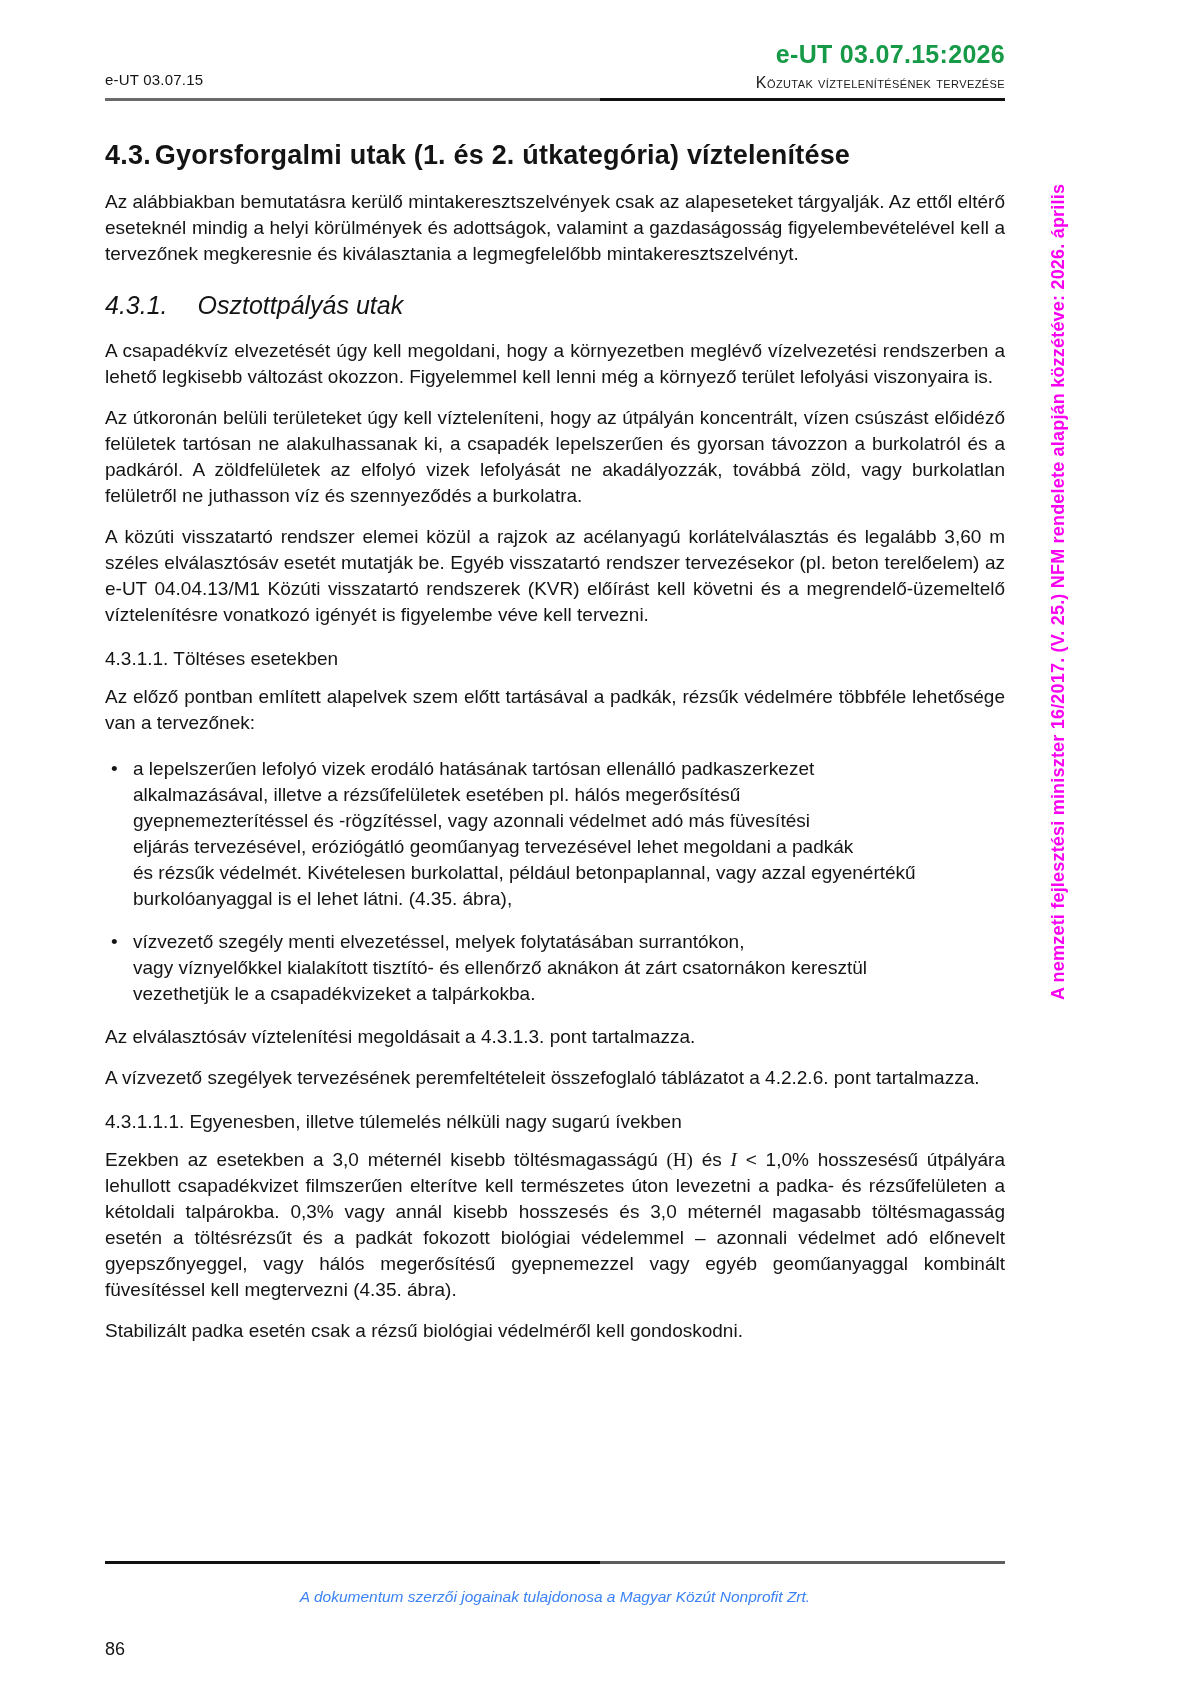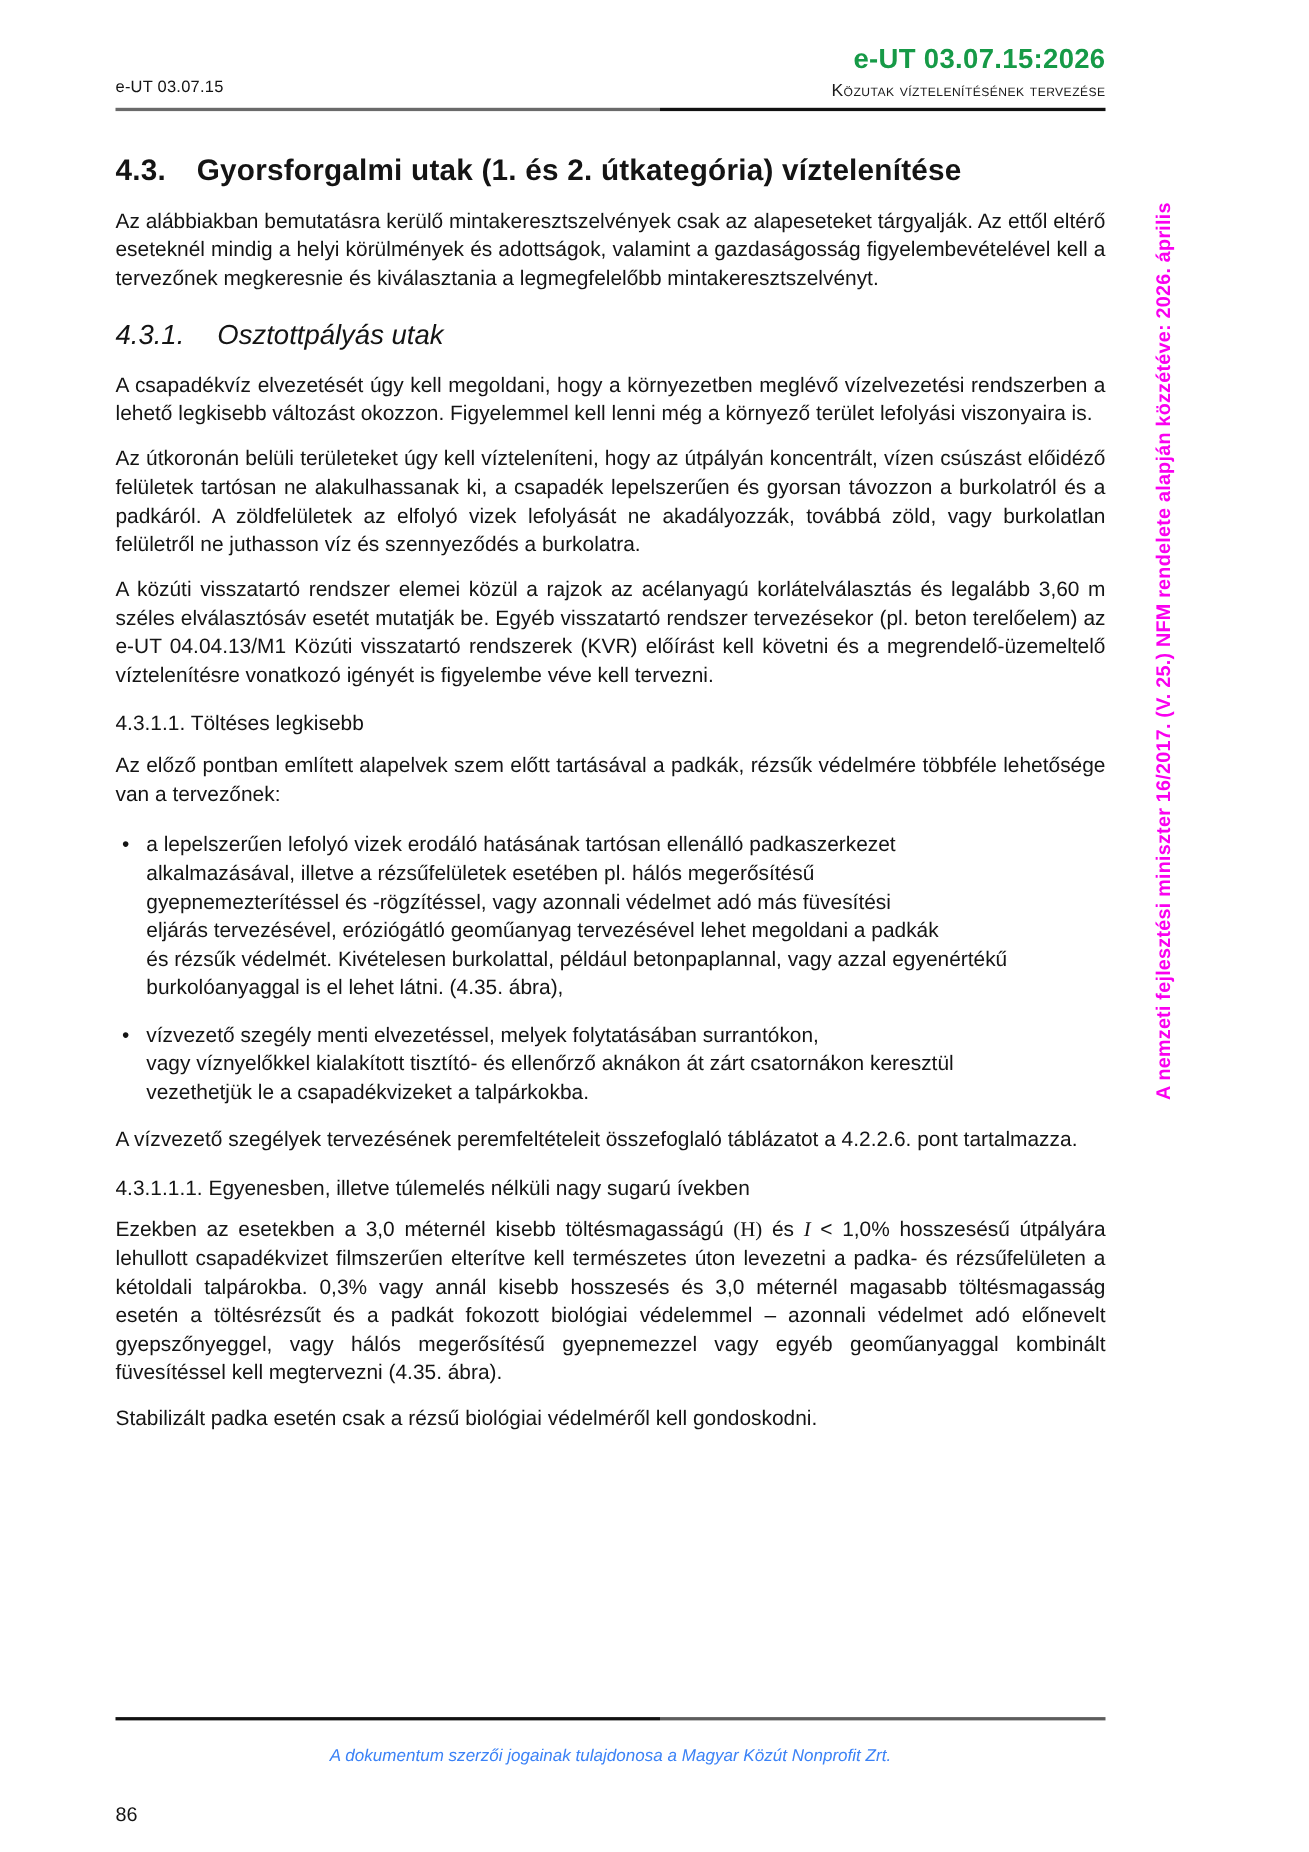--- a/index.html
+++ b/index.html
@@ -15,21 +15,21 @@
   
   .hdr-left{position:absolute;left:105px;top:71px;font-size:15px;letter-spacing:.2px;}
   .hdr-right{position:absolute;right:185px;top:40px;text-align:right;}
   .hdr-green{font-size:25px;font-weight:bold;color:#169a47;letter-spacing:.3px;}
   .hdr-sub{font-size:16px;font-variant:small-caps;letter-spacing:.4px;margin-top:5px;color:#1a1a1a;}
   .hdr-line{position:absolute;left:105px;top:98px;width:900px;height:3px;
     background:linear-gradient(to right,#6a6a6a 0 55%,#111 55% 100%);}
   
   .content{position:absolute;left:105px;top:118px;width:900px;}
   h1.title{font-size:27px;font-weight:bold;margin:22px 0 18px;letter-spacing:.2px;}
-  h1.title .num{margin-right:28px;text-align:center;}
+  h1.title .num{margin-right:4px;text-align:center;}
   .h2{font-size:25px;font-style:italic;font-weight:normal;margin:24px 0 18px;}
   .h2 .h2-num{margin-right:30px;}
   .h3{font-size:19px;font-weight:normal;margin:20px 0 14px;}
   p.body{font-size:19px;line-height:26px;margin:0 0 15px;text-align:justify;}
   p.body-left{font-size:19px;line-height:26px;margin:0 0 15px;}
   ul.blist{list-style:none;margin:20px 0 15px;padding:0;}
   ul.blist li{
     position:relative;padding-left:28px;margin:0 0 17px;
     font-size:19px;line-height:26px;white-space:pre-line;
   }
@@ -76,36 +76,37 @@
     <h1 class="title"><span class="num">4.3.</span><span>Gyorsforgalmi utak (1. és 2. útkategória) víztelenítése</span></h1>
 
     <p class="body">Az alábbiakban bemutatásra kerülő mintakeresztszelvények csak az alapeseteket tárgyalják. Az ettől eltérő eseteknél mindig a helyi körülmények és adottságok, valamint a gazdaságosság figyelembevételével kell a tervezőnek megkeresnie és kiválasztania a legmegfelelőbb mintakeresztszelvényt.</p>
 
     <div class="h2"><span class="h2-num">4.3.1.</span><span>Osztottpályás utak</span></div>
 
     <p class="body">A csapadékvíz elvezetését úgy kell megoldani, hogy a környezetben meglévő vízelvezetési rendszerben a lehető legkisebb változást okozzon. Figyelemmel kell lenni még a környező terület lefolyási viszonyaira is.</p>
     <p class="body">Az útkoronán belüli területeket úgy kell vízteleníteni, hogy az útpályán koncentrált, vízen csúszást előidéző felületek tartósan ne alakulhassanak ki, a csapadék lepelszerűen és gyorsan távozzon a burkolatról és a padkáról. A zöldfelületek az elfolyó vizek lefolyását ne akadályozzák, továbbá zöld, vagy burkolatlan felületről ne juthasson víz és szennyeződés a burkolatra.</p>
     <p class="body">A közúti visszatartó rendszer elemei közül a rajzok az acélanyagú korlátelválasztás és legalább 3,60 m széles elválasztósáv esetét mutatják be. Egyéb visszatartó rendszer tervezésekor (pl. beton terelőelem) az e-UT 04.04.13/M1 Közúti visszatartó rendszerek (KVR) előírást kell követni és a megrendelő-üzemeltelő víztelenítésre vonatkozó igényét is figyelembe véve kell tervezni.</p>
 
-    <div class="h3">4.3.1.1. Töltéses legkisebb</div>
+    <div class="h3">4.3.1.1. Töltéses esetekben</div>
 
     <p class="body">Az előző pontban említett alapelvek szem előtt tartásával a padkák, rézsűk védelmére többféle lehetősége van a tervezőnek:</p>
 
     <ul class="blist">
       <li><span>a lepelszerűen lefolyó vizek erodáló hatásának tartósan ellenálló padkaszerkezet
 alkalmazásával, illetve a rézsűfelületek esetében pl. hálós megerősítésű
 gyepnemezterítéssel és -rögzítéssel, vagy azonnali védelmet adó más füvesítési
 eljárás tervezésével, eróziógátló geoműanyag tervezésével lehet megoldani a padkák
 és rézsűk védelmét. Kivételesen burkolattal, például betonpaplannal, vagy azzal egyenértékű
 burkolóanyaggal is el lehet látni. </span><span class="it">(4.35. ábra),</span></li>
       <li><span>vízvezető szegély menti elvezetéssel, melyek folytatásában surrantókon,
 vagy víznyelőkkel kialakított tisztító- és ellenőrző aknákon át zárt csatornákon keresztül
 vezethetjük le a csapadékvizeket a talpárkokba.</span></li>
     </ul>
 
+    <p class="body-left">Az elválasztósáv víztelenítési megoldásait a 4.3.1.3. pont tartalmazza.</p>
     <p class="body">A vízvezető szegélyek tervezésének peremfeltételeit összefoglaló táblázatot a 4.2.2.6. pont tartalmazza.</p>
 
     <div class="h3">4.3.1.1.1. Egyenesben, illetve túlemelés nélküli nagy sugarú ívekben</div>
 
     <p class="body"><span>Ezekben az esetekben a 3,0 méternél kisebb töltésmagasságú </span><span class="serif">(H)</span><span> és </span><span class="serif-it">I</span><span> &lt; 1,0% hosszesésű útpályára lehullott csapadékvizet filmszerűen elterítve kell természetes úton levezetni a padka- és rézsűfelületen a kétoldali talpárokba. 0,3% vagy annál kisebb hosszesés és 3,0 méternél magasabb töltésmagasság esetén a töltésrézsűt és a padkát fokozott biológiai védelemmel – azonnali védelmet adó előnevelt gyepszőnyeggel, vagy hálós megerősítésű gyepnemezzel vagy egyéb geoműanyaggal kombinált füvesítéssel kell megtervezni </span><span class="it">(4.35. ábra)</span><span>.</span></p>
 
     <p class="body-left">Stabilizált padka esetén csak a rézsű biológiai védelméről kell gondoskodni.</p>
 
   </div>
 

